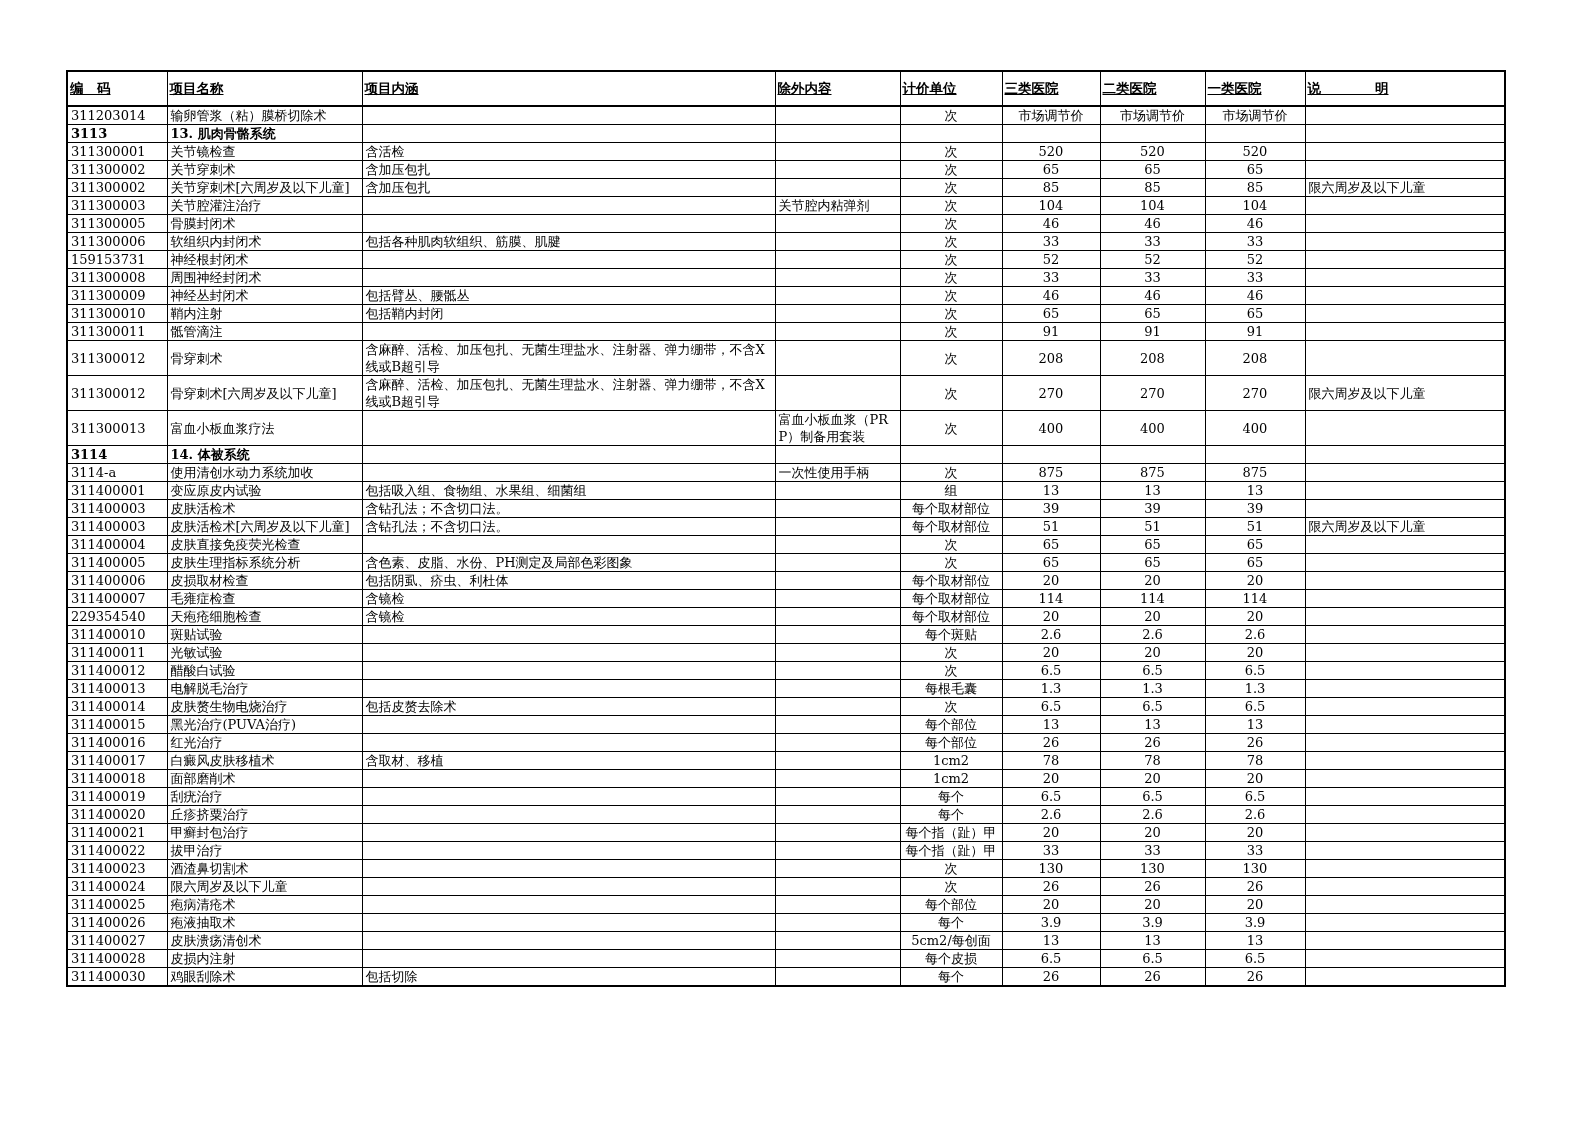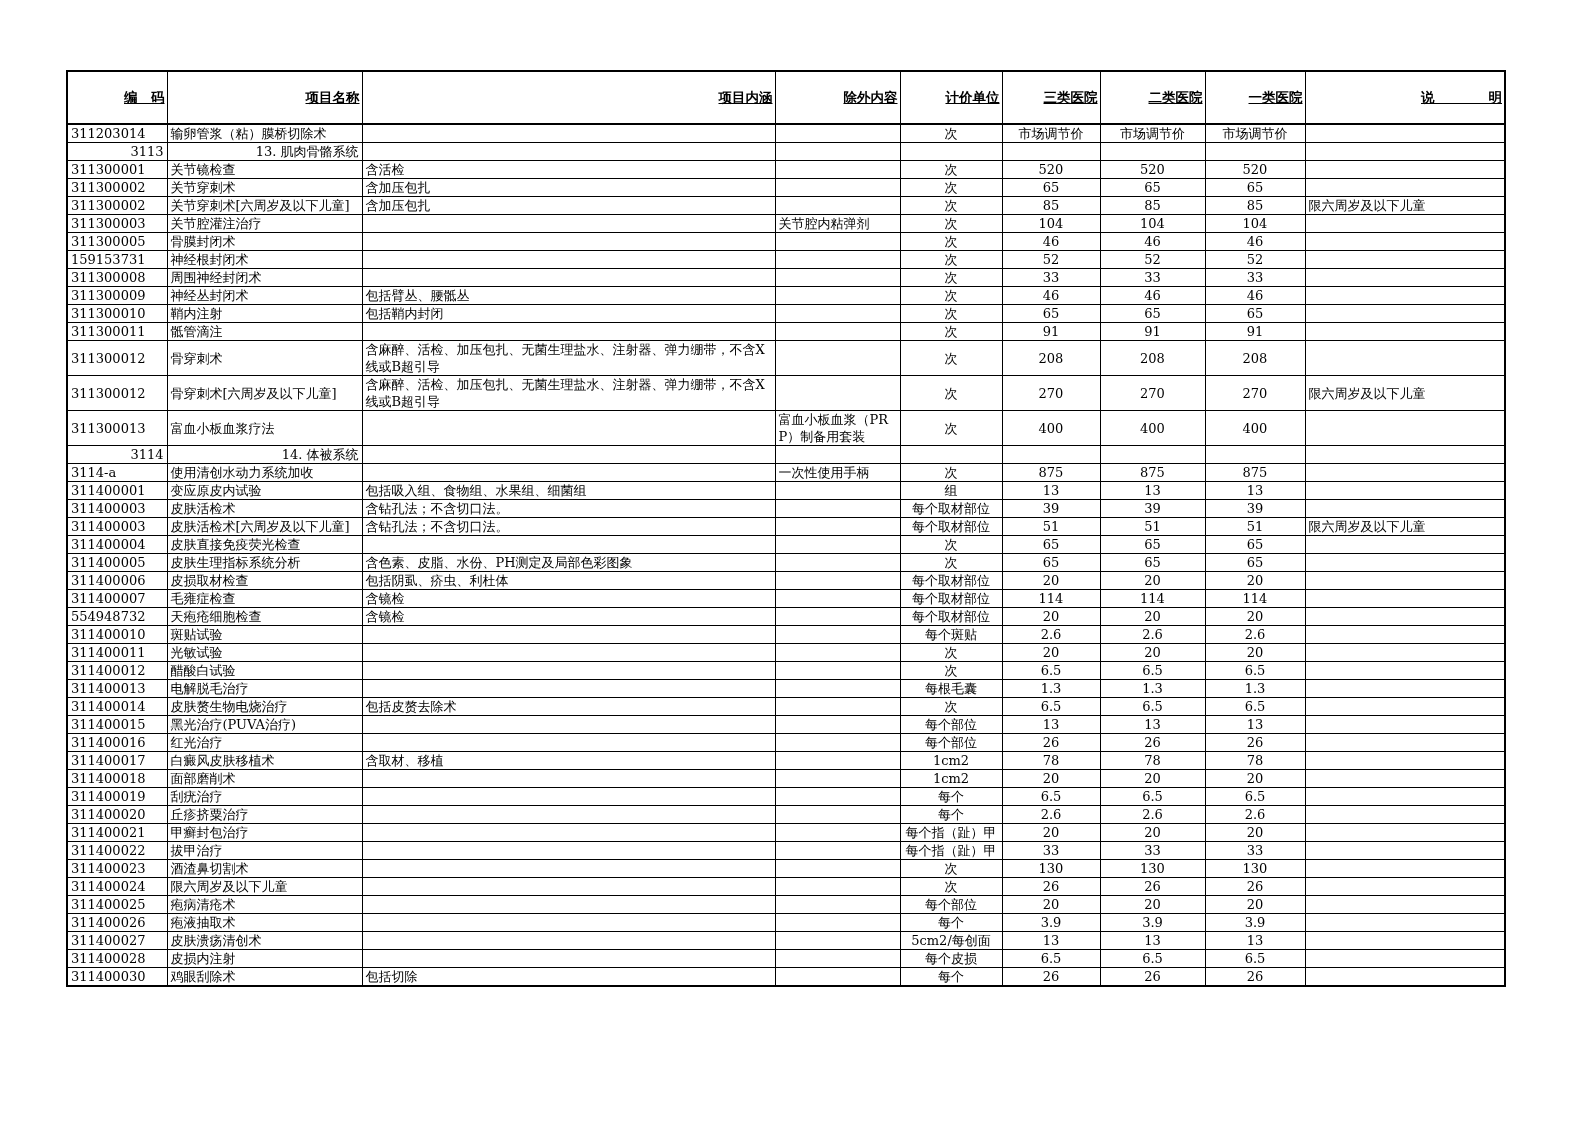--- a/index.html
+++ b/index.html
@@ -18,29 +18,29 @@
     font-size:13px;
     line-height:17px;
     padding:0 3px;
     overflow:hidden;
     vertical-align:middle;
     word-break:break-all;
   }
   .price-table th{
     font-size:13.5px;
     font-weight:bold;
-    text-align:right;
-    padding:17px 2px;
+    text-align:left;
+    padding:8px 2px;
     border-bottom:2px solid #000;
     white-space:nowrap;
   }
   .price-table th .hd{ text-decoration:underline; }
   td.al{ text-align:left; }
   td.ac{ text-align:center; }
-  tr.section td{ font-weight:normal;text-align:right; }
+  tr.section td{ font-weight:bold; }
 </style>
 </head>
 <body>
 
 <table class="price-table">
   <colgroup>
     <col style="width:100px">
     <col style="width:195px">
     <col style="width:413px">
     <col style="width:125px">
@@ -135,20 +135,31 @@
     <td class="al">骨膜封闭术</td>
     <td class="al"></td>
     <td class="al"></td>
     <td class="ac">次</td>
     <td class="ac">46</td>
     <td class="ac">46</td>
     <td class="ac">46</td>
     <td class="al"></td>
   </tr>
       <tr>
+    <td class="al">311300006</td>
+    <td class="al">软组织内封闭术</td>
+    <td class="al">包括各种肌肉软组织、筋膜、肌腱</td>
+    <td class="al"></td>
+    <td class="ac">次</td>
+    <td class="ac">33</td>
+    <td class="ac">33</td>
+    <td class="ac">33</td>
+    <td class="al"></td>
+  </tr>
+      <tr>
     <td class="al">159153731</td>
     <td class="al">神经根封闭术</td>
     <td class="al"></td>
     <td class="al"></td>
     <td class="ac">次</td>
     <td class="ac">52</td>
     <td class="ac">52</td>
     <td class="ac">52</td>
     <td class="al"></td>
   </tr>
@@ -322,21 +333,21 @@
     <td class="al">毛雍症检查</td>
     <td class="al">含镜检</td>
     <td class="al"></td>
     <td class="ac">每个取材部位</td>
     <td class="ac">114</td>
     <td class="ac">114</td>
     <td class="ac">114</td>
     <td class="al"></td>
   </tr>
       <tr>
-    <td class="al">554948732</td>
+    <td class="al">229354540</td>
     <td class="al">天疱疮细胞检查</td>
     <td class="al">含镜检</td>
     <td class="al"></td>
     <td class="ac">每个取材部位</td>
     <td class="ac">20</td>
     <td class="ac">20</td>
     <td class="ac">20</td>
     <td class="al"></td>
   </tr>
       <tr>

